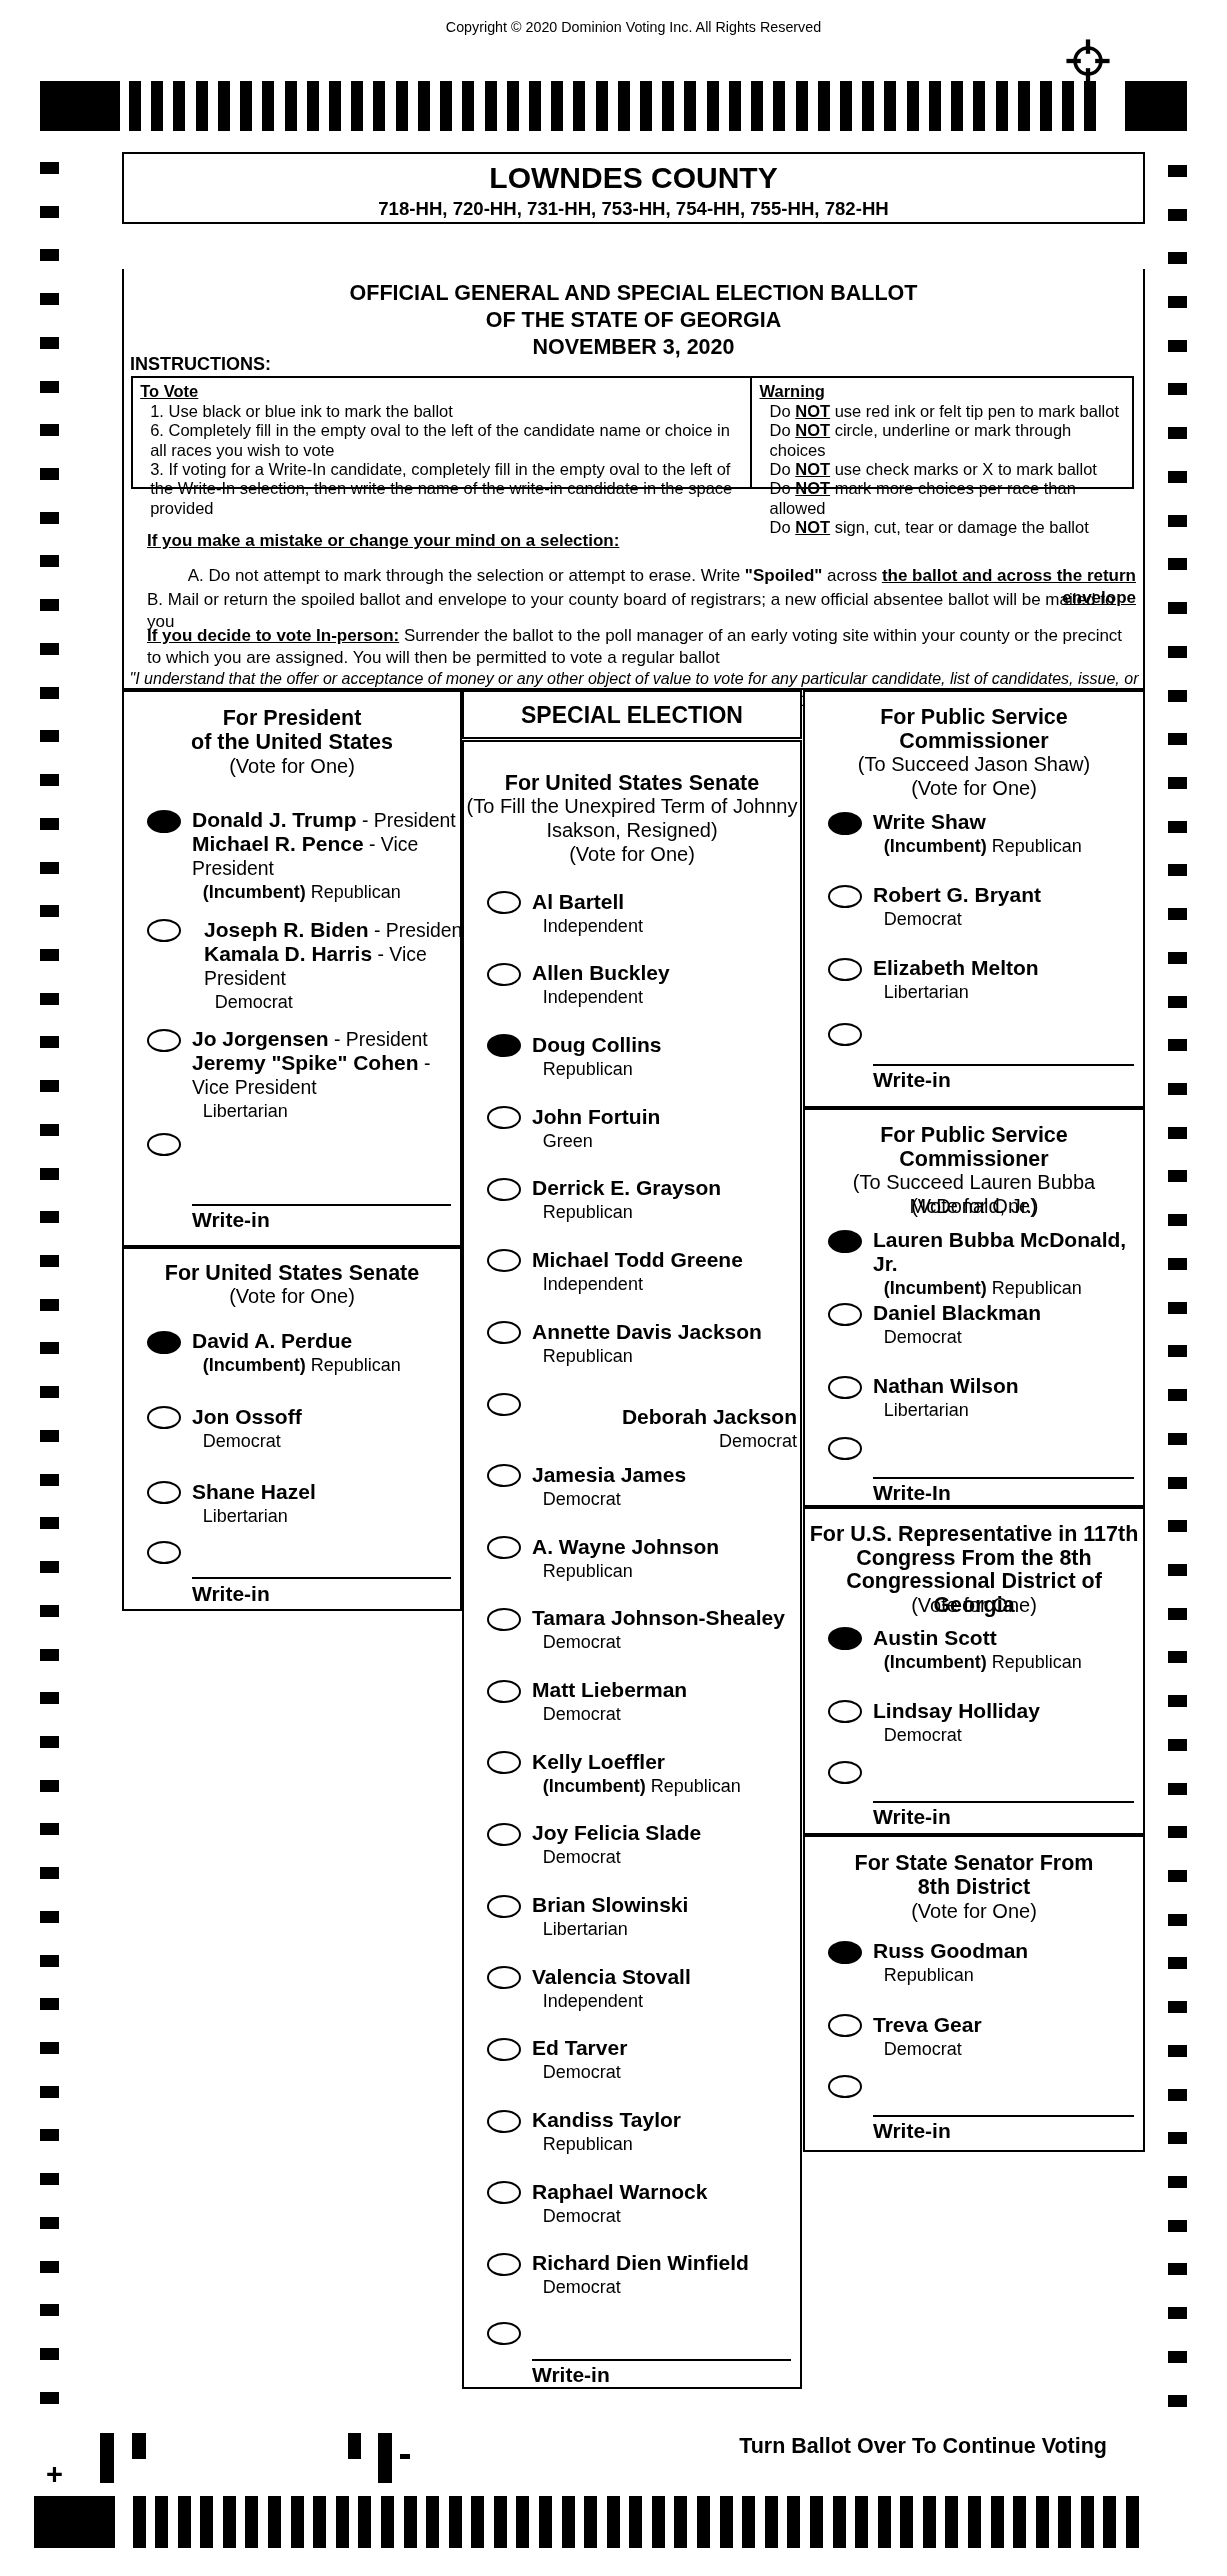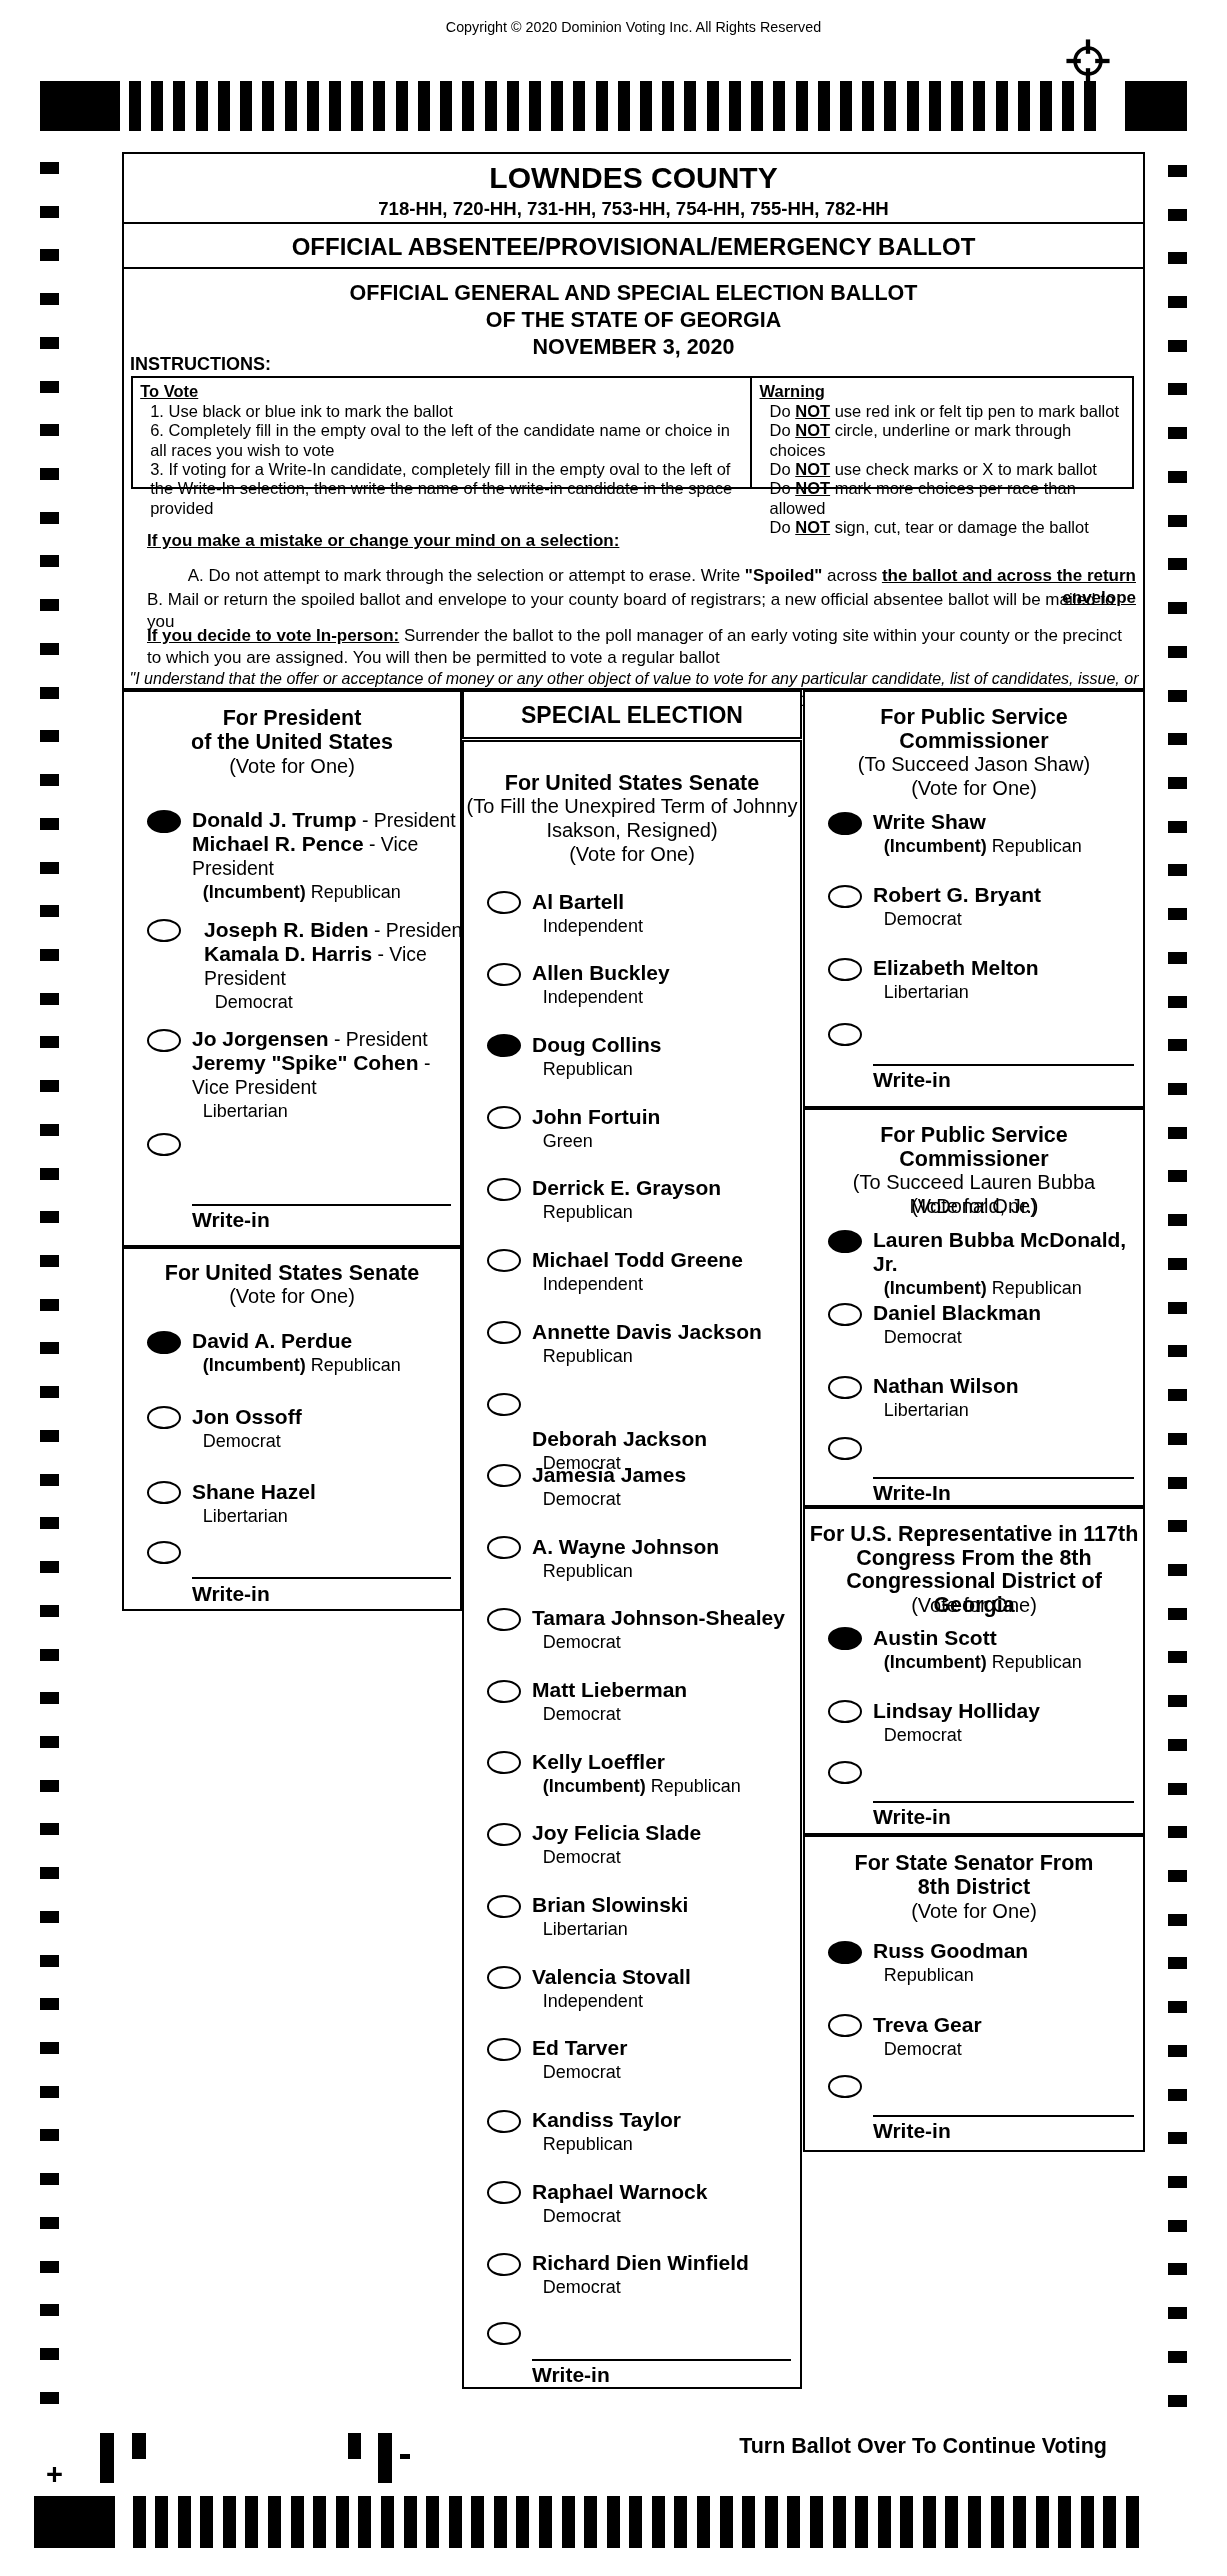--- a/index.html
+++ b/index.html
@@ -240,23 +240,20 @@
       <div class="tm" style="left: 1081px; top: 2496px; width: 13px; height: 52px;"></div>
       <div class="tm" style="left: 1103px; top: 2496px; width: 13px; height: 52px;"></div>
       <div class="tm" style="left: 1126px; top: 2496px; width: 13px; height: 52px;"></div>
     </div>
 
   <div class="box" style="left:122px;top:152px;width:1023px;height:72px;">
     <div class="hdrline b" style="top:7.2px;font-size:30px;">LOWNDES COUNTY</div>
     <div class="hdrline b" style="top:44px;font-size:18.6px;">718-HH, 720-HH, 731-HH, 753-HH, 754-HH, 755-HH, 782-HH</div>
   </div>
 
-  <div class="box" style="left:122px;top:224px;width:1023px;height:45px;border-top:0;">
-    <div class="hdrline b" style="top:8.6px;font-size:24px;">OFFICIAL ABSENTEE/PROVISIONAL/EMERGENCY BALLOT</div>
-  </div>
 
   <div class="box" style="left:122px;top:269px;width:1023px;height:421px;border-top:0;"></div>
 
   <div id="election-title">
       <div class="abs b" style="left: 122px; top: 281px; width: 1023px; text-align: center; font-size: 21.5px;">OFFICIAL GENERAL AND SPECIAL ELECTION BALLOT</div>
       <div class="abs b" style="left: 122px; top: 308px; width: 1023px; text-align: center; font-size: 21.5px;">OF THE STATE OF GEORGIA</div>
       <div class="abs b" style="left: 122px; top: 335px; width: 1023px; text-align: center; font-size: 21.5px;">NOVEMBER 3, 2020</div>
     </div>
 
   <div class="abs b" style="left:130px;top:354px;font-size:18px;">INSTRUCTIONS:</div>
@@ -381,21 +378,21 @@
         <div class="abs" style="left: 68px; top: 506px; width: 265px;">
           <div class="cand-name">Michael Todd Greene</div>
           <div class="cand-party"><span>Independent</span></div>
         </div>
         <div class="oval" style="left: 23px; top: 579px;"></div>
         <div class="abs" style="left: 68px; top: 578px; width: 265px;">
           <div class="cand-name">Annette Davis Jackson</div>
           <div class="cand-party"><span>Republican</span></div>
         </div>
         <div class="oval" style="left: 23px; top: 651px;"></div>
-        <div class="abs" style="left: 68px; top: 685px; width: 265px;">
+        <div class="abs" style="left: 68px; top: 663px; width: 265px; text-align: right;">
           <div class="cand-name">Deborah Jackson</div>
           <div class="cand-party"><span>Democrat</span></div>
         </div>
         <div class="oval" style="left: 23px; top: 722px;"></div>
         <div class="abs" style="left: 68px; top: 721px; width: 265px;">
           <div class="cand-name">Jamesia James</div>
           <div class="cand-party"><span>Democrat</span></div>
         </div>
         <div class="oval" style="left: 23px; top: 794px;"></div>
         <div class="abs" style="left: 68px; top: 793px; width: 265px;">

